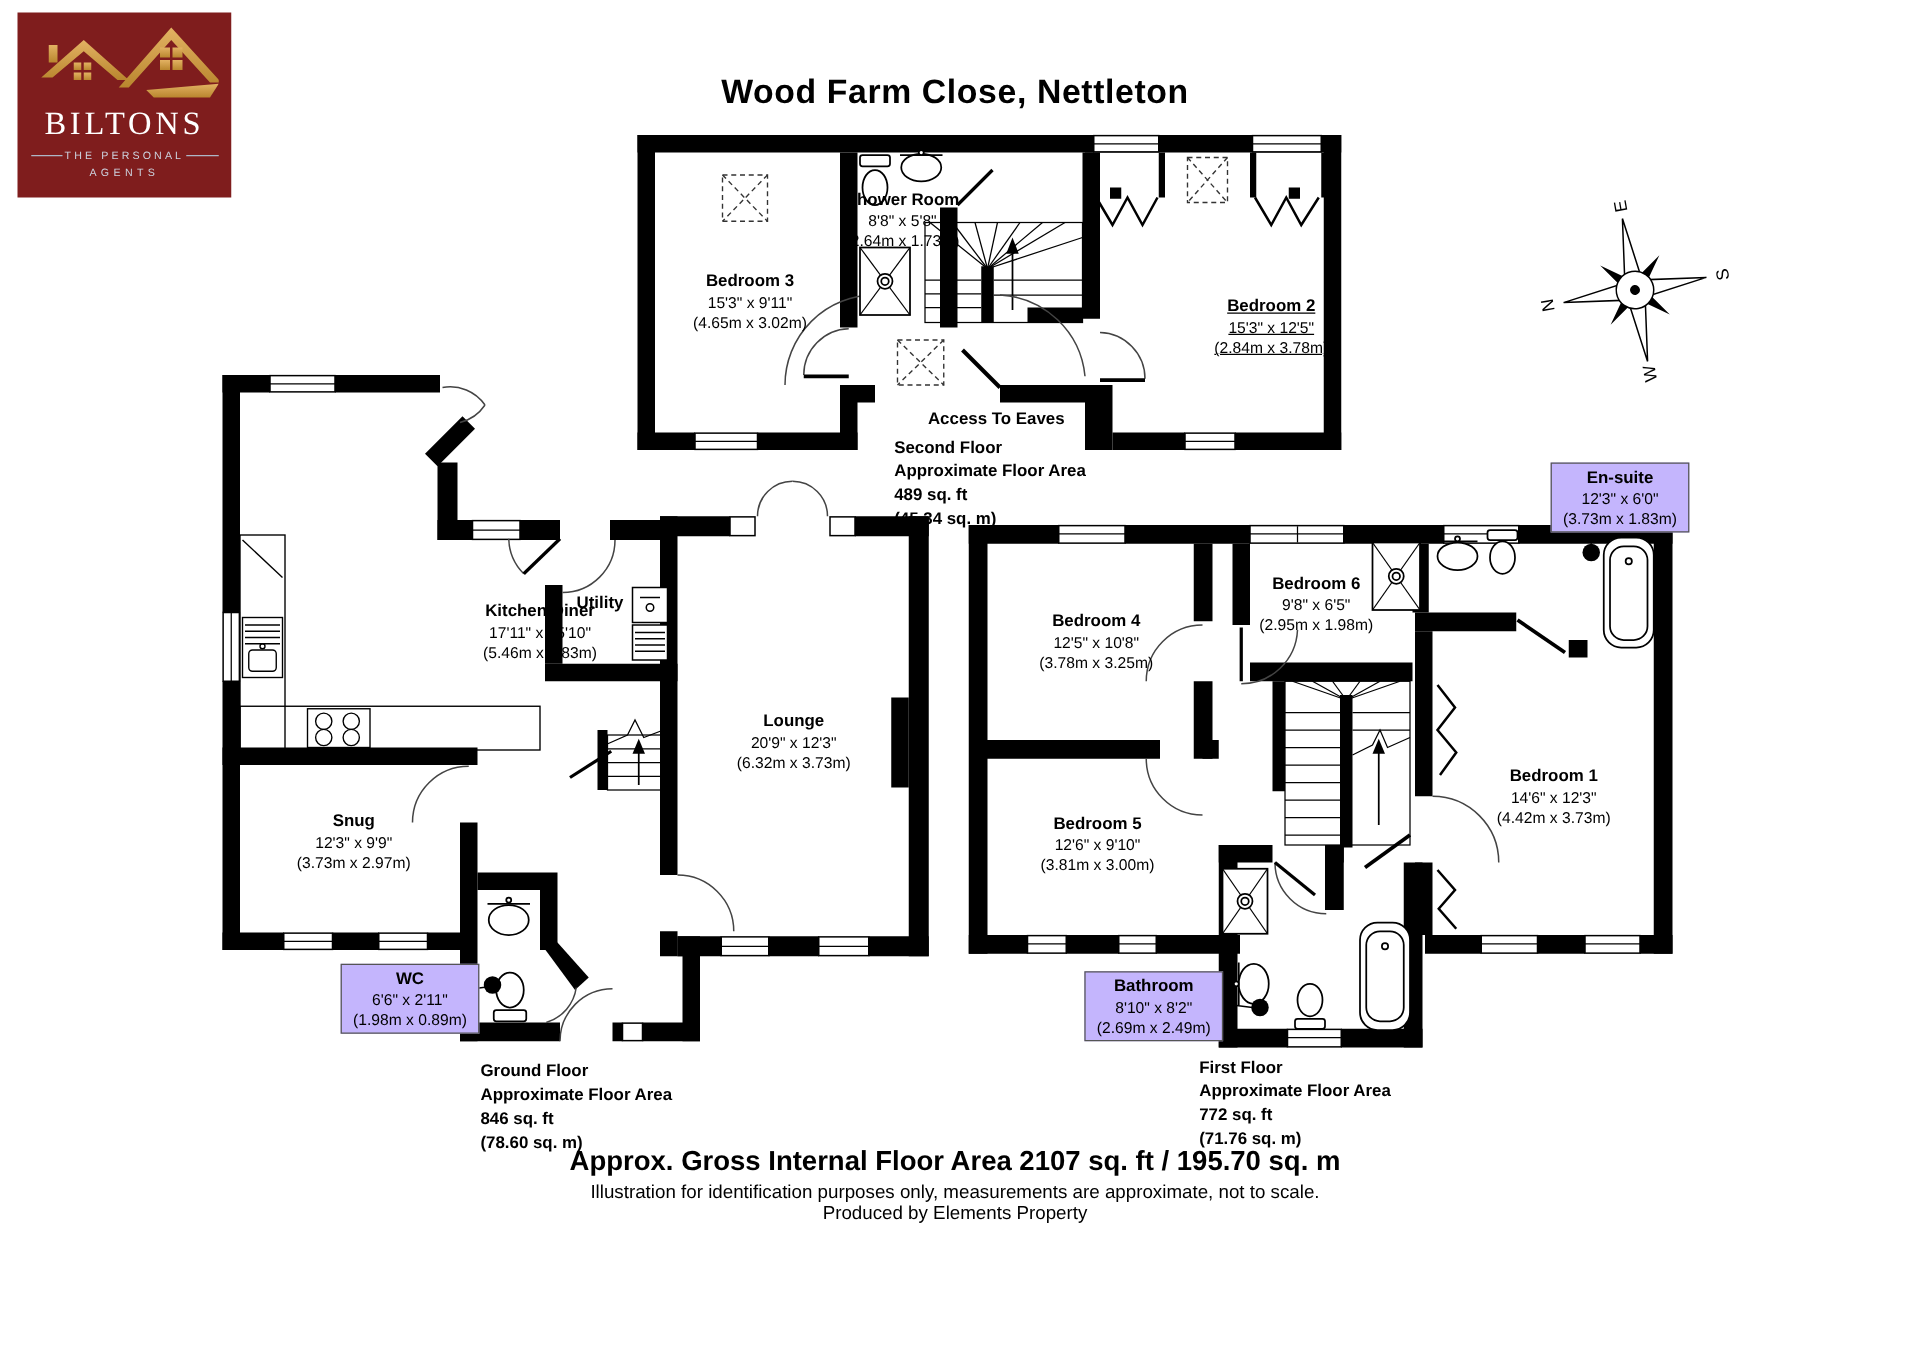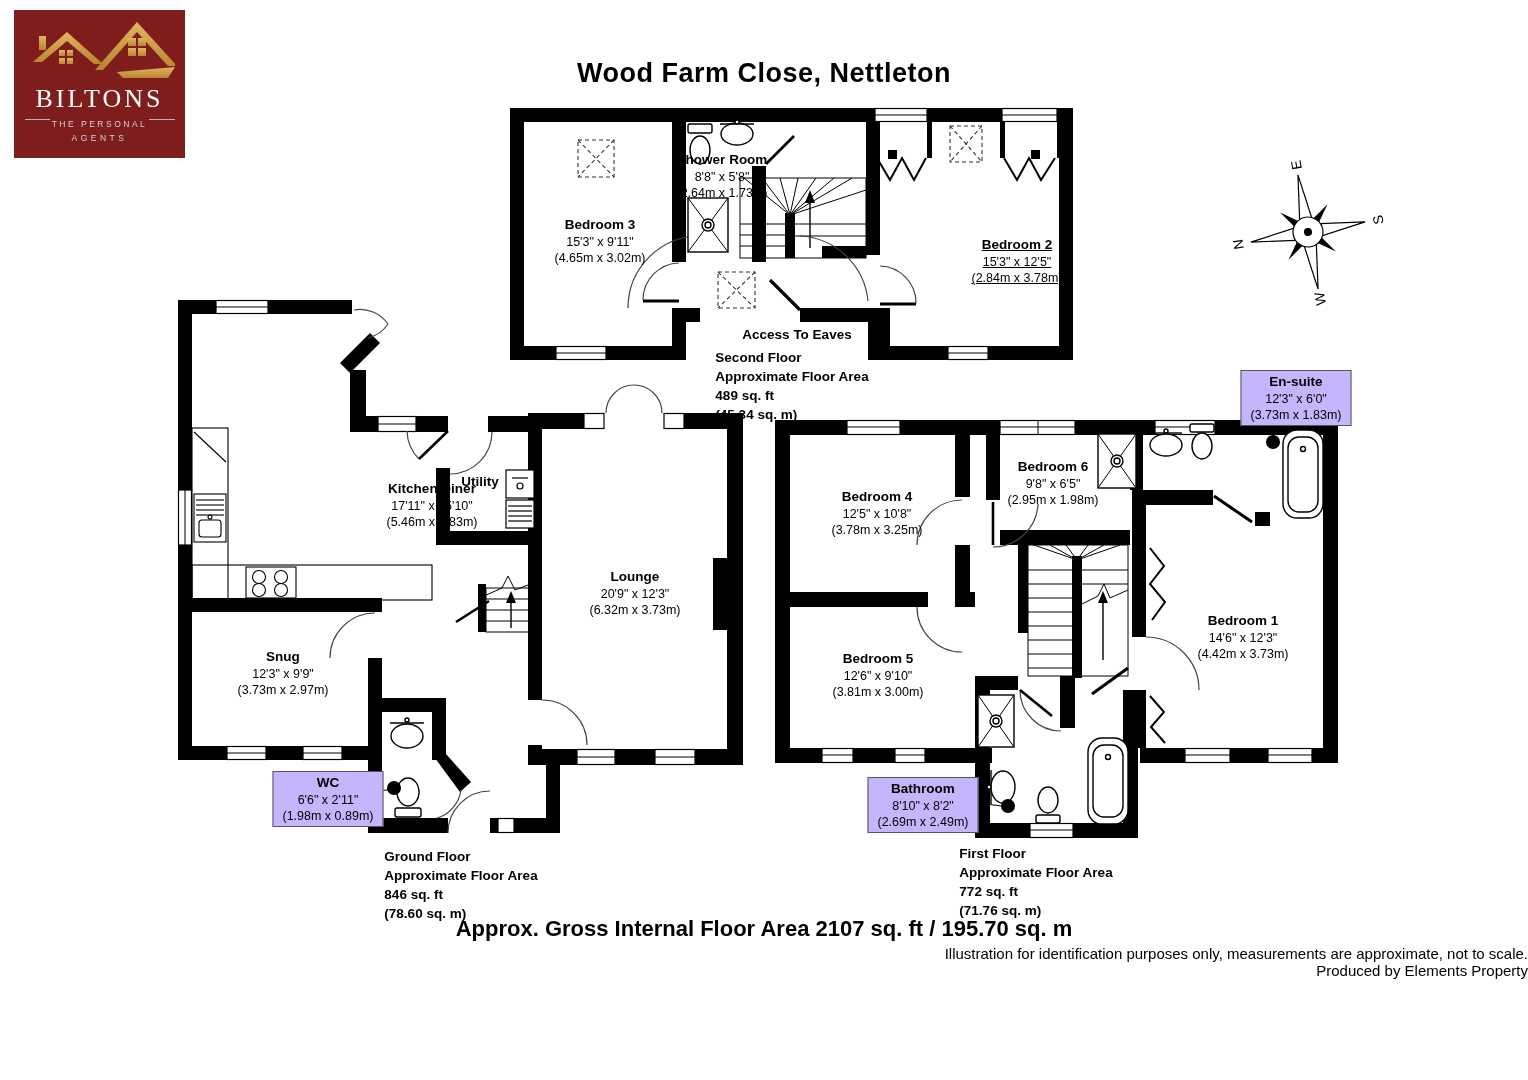--- a/index.html
+++ b/index.html
@@ -14,27 +14,27 @@
   .room-label .rdim{font-size:12.5px;}
   .callout{position:absolute;z-index:3;transform:translateX(-50%);background:#c4b5fd;
            border:1.2px solid #555;padding:2px 9px;text-align:center;line-height:1.3;white-space:nowrap;}
   .callout .rname{font-weight:bold;font-size:13.5px;}
   .callout .rdim{font-size:12.5px;}
   .floor-caption{position:absolute;z-index:2;transform:translateX(-50%);
                  font-weight:bold;font-size:13.5px;line-height:1.4;white-space:nowrap;}
   .eaves-note{position:absolute;z-index:2;transform:translateX(-50%);font-weight:bold;font-size:13.5px;}
   .footer-gross{position:absolute;top:916px;left:0;width:100%;text-align:center;
                 font-weight:bold;font-size:22px;z-index:2;}
-  .footer-small{position:absolute;left:0;width:100%;text-align:right;font-size:15px;z-index:2;}
+  .footer-small{position:absolute;left:0;width:100%;text-align:center;font-size:15px;z-index:2;}
   
   .logo{position:absolute;left:14px;top:10px;width:171px;height:148px;background:#7f1d1d;
         z-index:4;display:flex;flex-direction:column;align-items:center;}
   .logo-brand{font-family:"Liberation Serif",serif;color:#fff;font-size:26px;letter-spacing:3px;
               margin-top:2px;}
-  .logo-tagrow{display:flex;gap:2px;margin-top:5px;width:150px;justify-content:center;}
+  .logo-tagrow{display:flex;align-items:center;gap:2px;margin-top:5px;width:150px;justify-content:center;}
   .logo-tagrow .rule{flex:1;height:1px;background:#aeb6c6;}
   .logo-tag{color:#cdd3df;font-size:8.5px;letter-spacing:2.5px;white-space:nowrap;}
   .logo-tag2{color:#cdd3df;font-size:8.5px;letter-spacing:3.5px;margin-top:4px;}
 </style>
 </head>
 <body>
 
 <div class="page">
 
   <svg id="plan-svg" width="1528" height="1080" viewBox="0 0 1528 1080">

